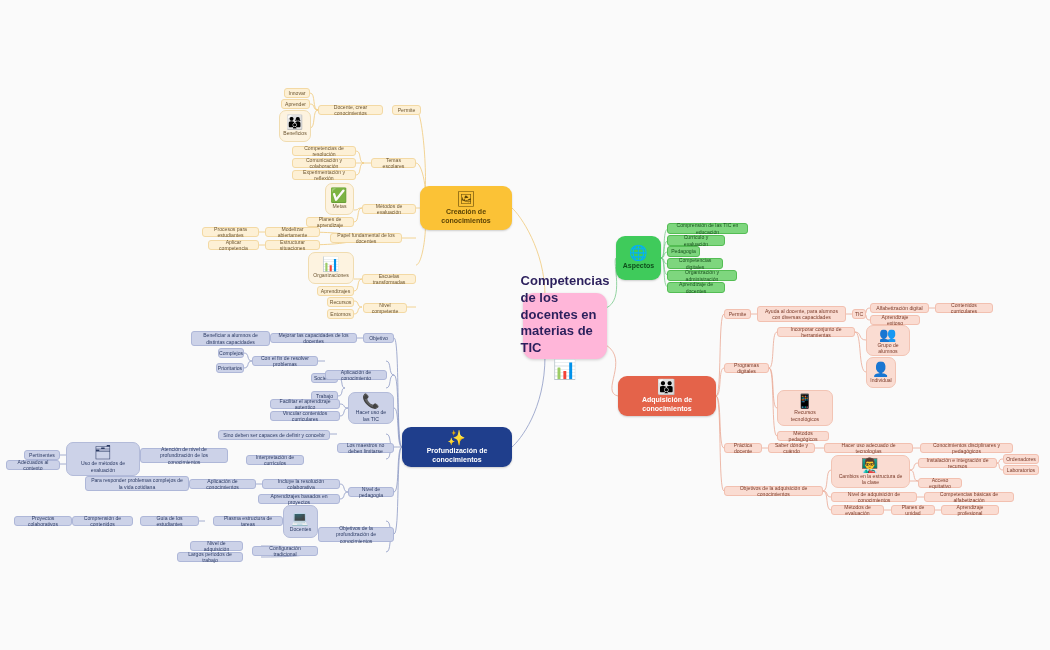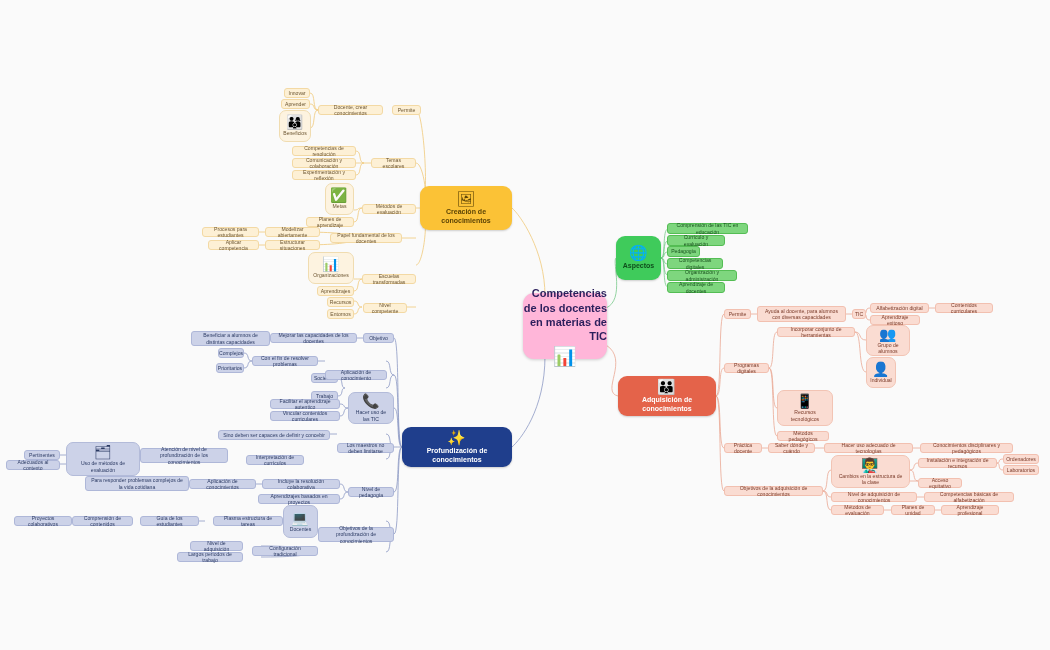--- a/index.html
+++ b/index.html
@@ -44,21 +44,21 @@
   .main.yellow{background:#fbc236;color:#5c4406;}
   .main.green{background:#3fcb5b;color:#0f4d1c;}
   .main.red{background:#e4634a;color:#fff;}
   .main.blue{background:#1f3e8c;color:#fff;}
 
   .central{
     position:absolute;background:#ffb6d9;border-radius:11px;
     display:flex;flex-direction:column;align-items:center;justify-content:center;
     gap:3px;box-shadow:0 1px 3px rgba(0,0,0,.18);
   }
-  .central .lb{font-size:11px;font-weight:bold;color:#2b1f5c;line-height:1.3;text-align:right;}
+  .central .lb{font-size:13px;font-weight:bold;color:#2b1f5c;line-height:1.3;text-align:left;}
   .central .ic{font-size:19px;line-height:19px;}
 </style>
 </head>
 <body>
 
 <div id="canvas">
 
 <svg class="links" viewBox="0 0 1050 650">
   <g fill="none" stroke-width="0.8">
 

